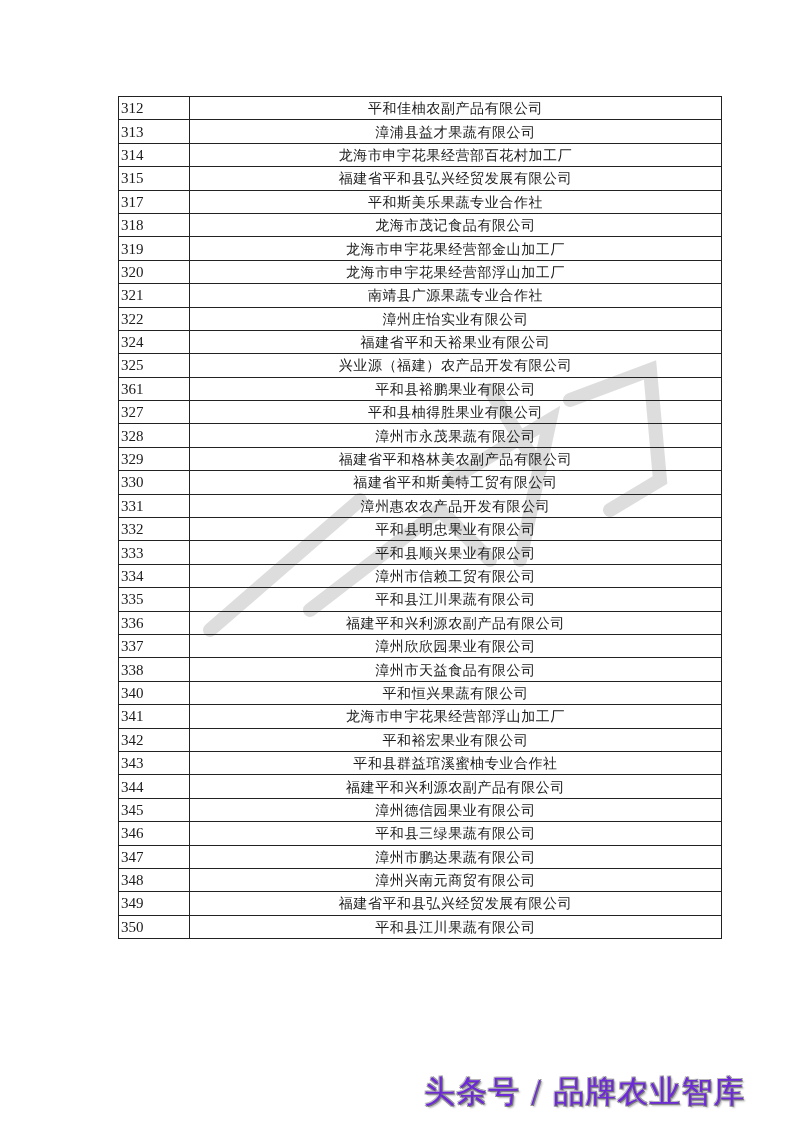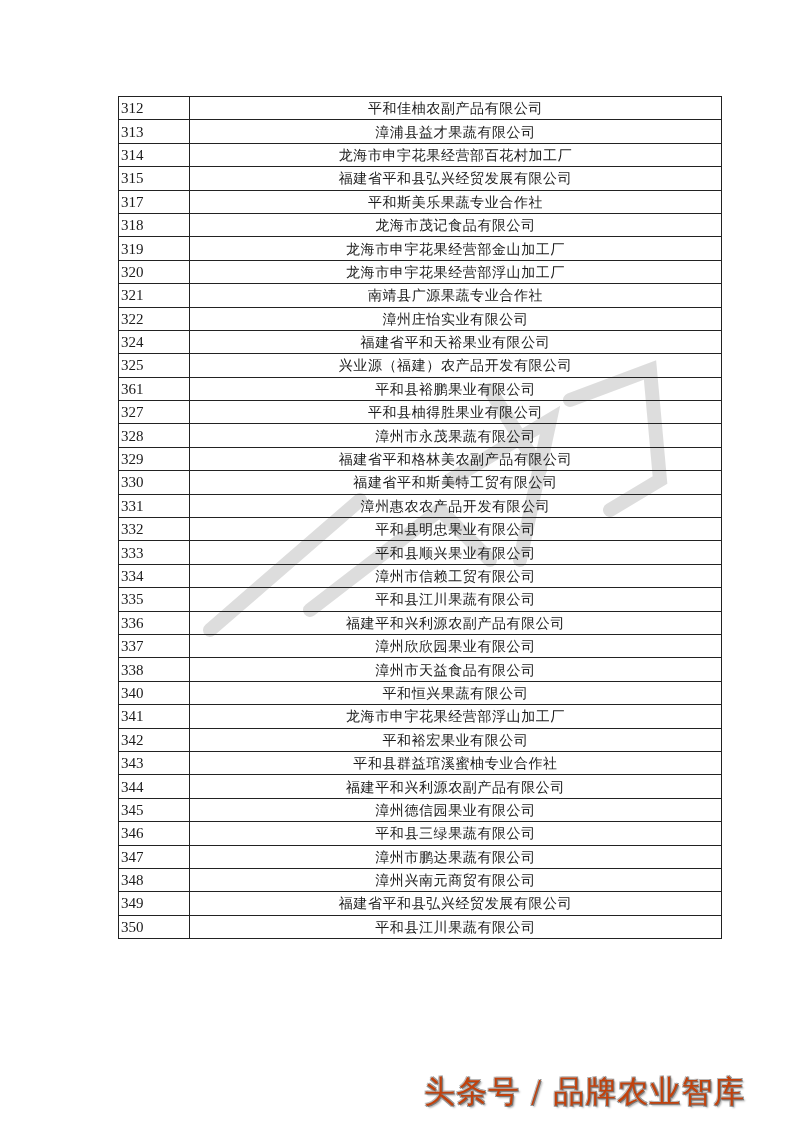--- a/index.html
+++ b/index.html
@@ -9,21 +9,21 @@
   table.list { position: absolute; left: 118px; top: 96px; width: 604px;
                border-collapse: collapse; table-layout: fixed; }
   table.list td { border: 1px solid #222; height: 22.4px; padding: 0 2px;
                   font-size: 14px; line-height: 22px; white-space: nowrap; overflow: hidden;
                   vertical-align: middle; }
   table.list td.num { width: 66px; font-family: "Liberation Serif", "DejaVu Serif", serif; font-size: 15px; }
   table.list td.name { letter-spacing: 0.6px; text-align: center; }
   .watermark { position: absolute; left: 190px; top: 360px; width: 520px; height: 280px;
                pointer-events: none; opacity: 0.13; }
   .footer-mark { position: absolute; left: 424px; top: 1071px; font-size: 31px; letter-spacing: 1px;
-                 color: #c2410c; font-family: "DejaVu Sans", "Liberation Sans", sans-serif; font-weight: 300;
+                 color: #6d28d9; font-family: "DejaVu Sans", "Liberation Sans", sans-serif; font-weight: 300;
                  text-shadow: 1px 1px 0 #777, -1px -1px 0 #bbb, 1px -1px 0 #999, -1px 1px 0 #999, 2px 2px 2px #aaa; }
 </style>
 </head>
 <body>
 
 <div class="page">
 
   <svg class="watermark" viewBox="0 0 520 280">
     <g fill="none" stroke="#000" stroke-width="14" stroke-linecap="round">
       <path d="M20 270 L170 140"></path>

